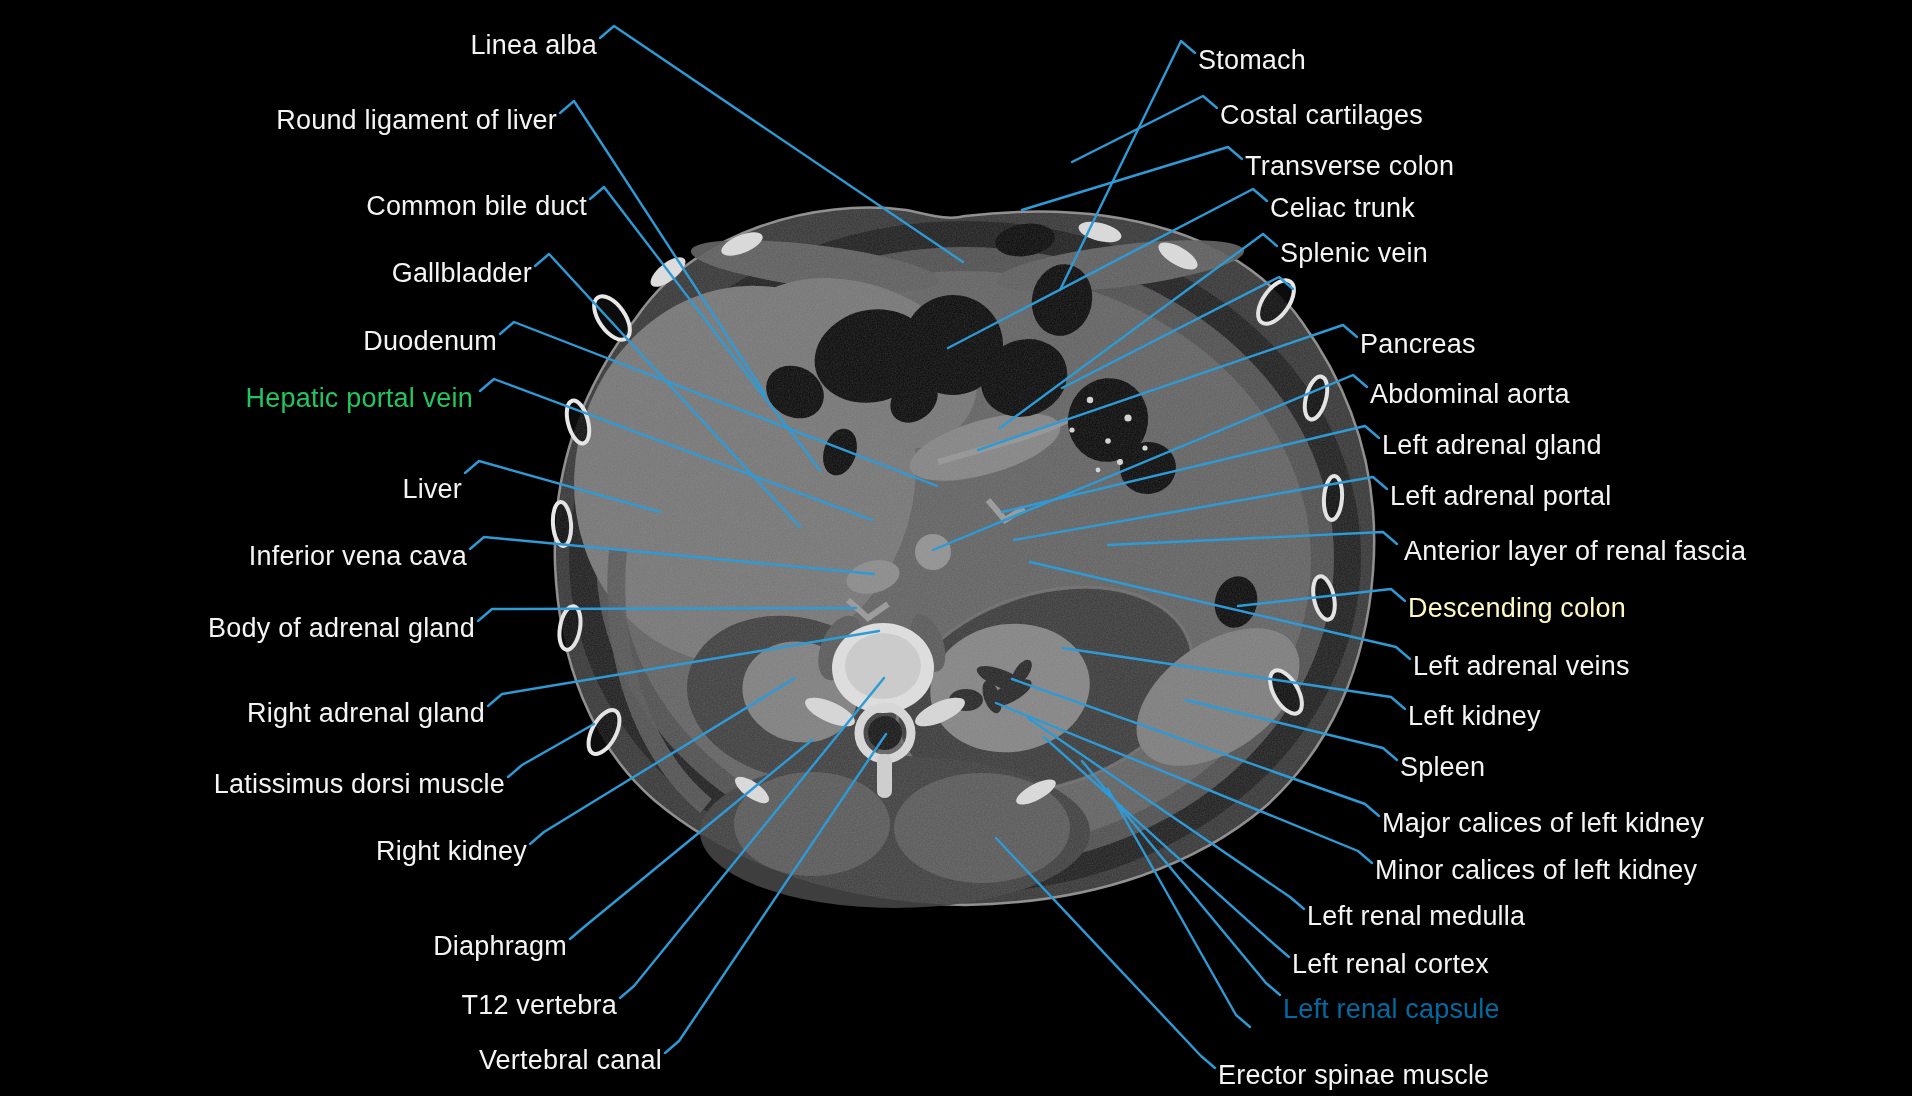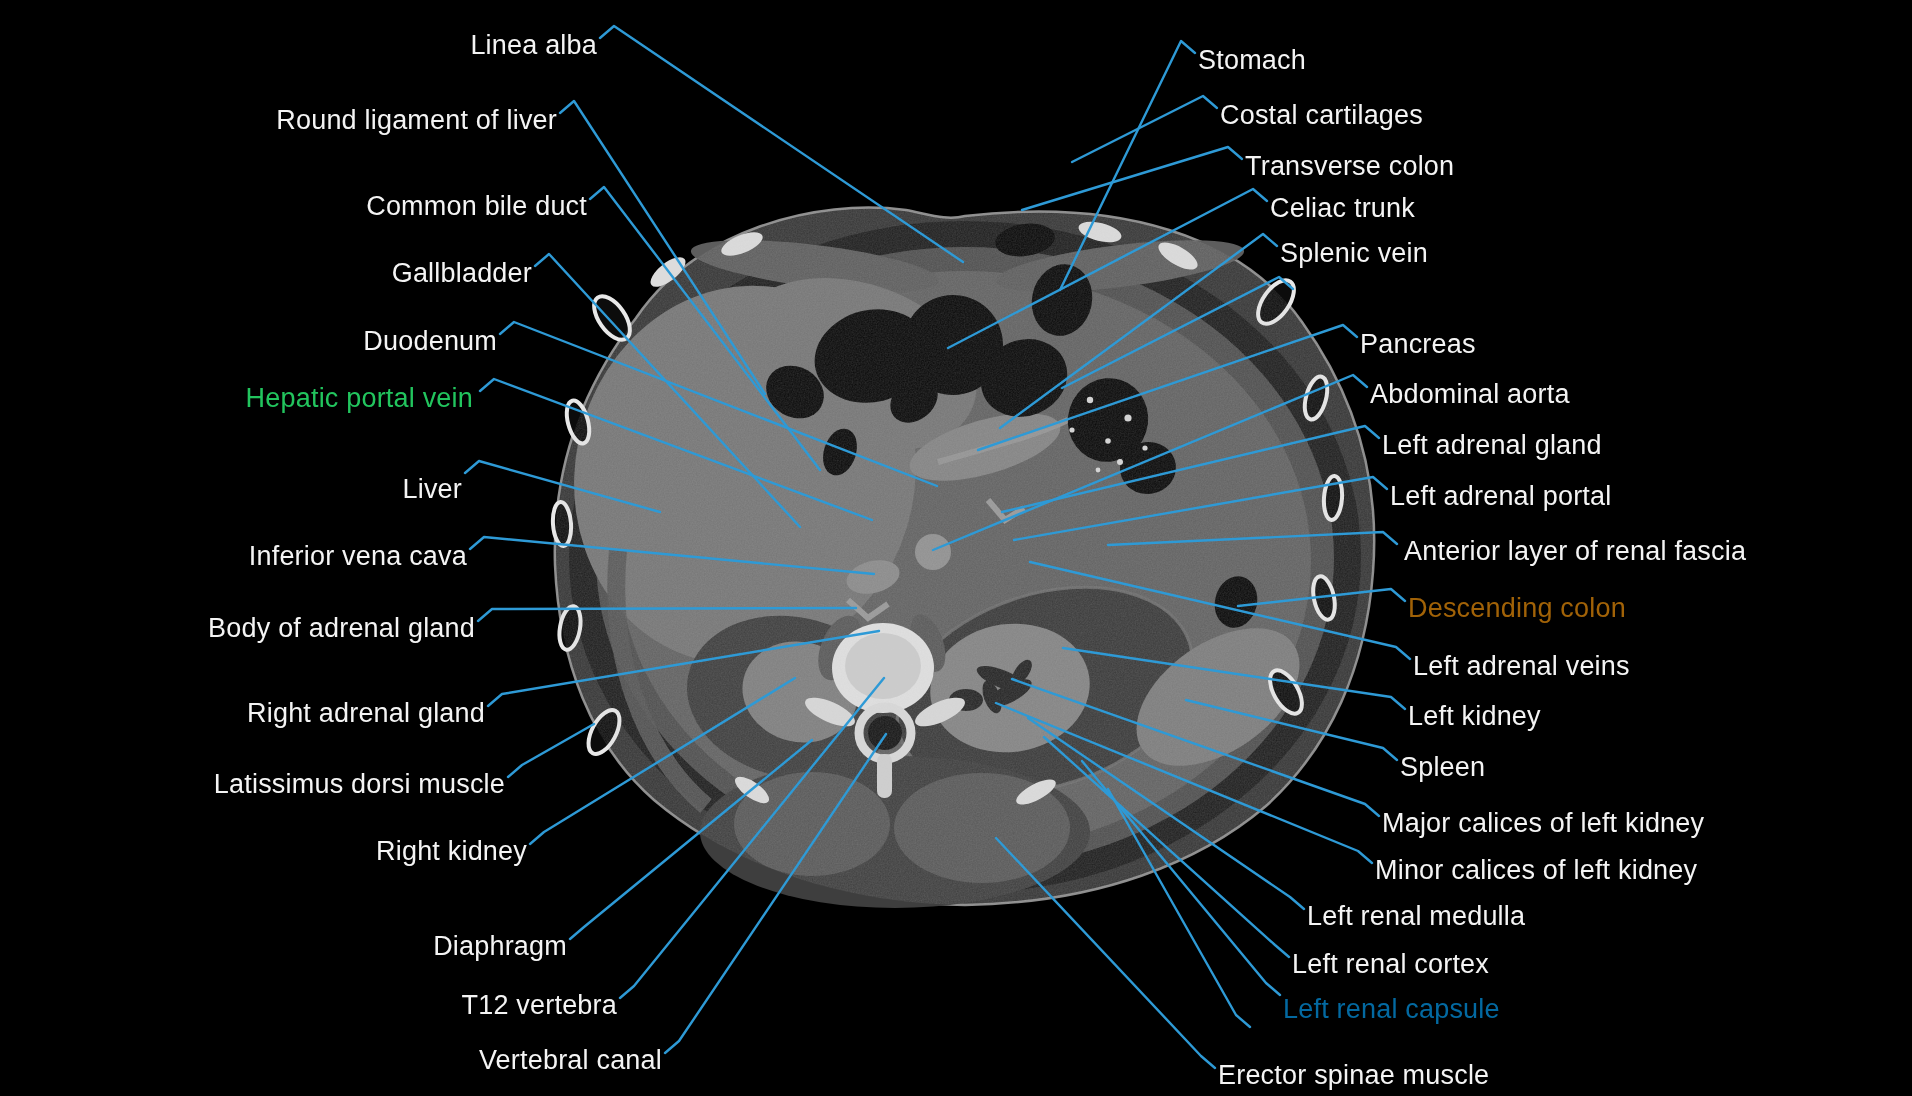--- a/index.html
+++ b/index.html
@@ -203,21 +203,21 @@
       <div class="anat-label right" style="left: 1198px; top: 62px; color: rgb(244, 244, 244);">Stomach</div>
       <div class="anat-label right" style="left: 1220px; top: 117px; color: rgb(244, 244, 244);">Costal cartilages</div>
       <div class="anat-label right" style="left: 1245px; top: 168px; color: rgb(244, 244, 244);">Transverse colon</div>
       <div class="anat-label right" style="left: 1270px; top: 210px; color: rgb(244, 244, 244);">Celiac trunk</div>
       <div class="anat-label right" style="left: 1280px; top: 255px; color: rgb(244, 244, 244);">Splenic vein</div>
       <div class="anat-label right" style="left: 1360px; top: 346px; color: rgb(244, 244, 244);">Pancreas</div>
       <div class="anat-label right" style="left: 1370px; top: 396px; color: rgb(244, 244, 244);">Abdominal aorta</div>
       <div class="anat-label right" style="left: 1382px; top: 447px; color: rgb(244, 244, 244);">Left adrenal gland</div>
       <div class="anat-label right" style="left: 1390px; top: 498px; color: rgb(244, 244, 244);">Left adrenal portal</div>
       <div class="anat-label right" style="left: 1404px; top: 553px; color: rgb(244, 244, 244);">Anterior layer of renal fascia</div>
-      <div class="anat-label right" style="left: 1408px; top: 610px; color: #a16207;">Descending colon</div>
+      <div class="anat-label right" style="left: 1408px; top: 610px; color: #fef9c3;">Descending colon</div>
       <div class="anat-label right" style="left: 1413px; top: 668px; color: rgb(244, 244, 244);">Left adrenal veins</div>
       <div class="anat-label right" style="left: 1408px; top: 718px; color: rgb(244, 244, 244);">Left kidney</div>
       <div class="anat-label right" style="left: 1400px; top: 769px; color: rgb(244, 244, 244);">Spleen</div>
       <div class="anat-label right" style="left: 1375px; top: 872px; color: rgb(244, 244, 244);">Minor calices of left kidney</div>
       <div class="anat-label right" style="left: 1382px; top: 825px; color: rgb(244, 244, 244);">Major calices of left kidney</div>
       <div class="anat-label right" style="left: 1307px; top: 918px; color: rgb(244, 244, 244);">Left renal medulla</div>
       <div class="anat-label right" style="left: 1292px; top: 966px; color: rgb(244, 244, 244);">Left renal cortex</div>
       <div class="anat-label right" style="left: 1283px; top: 1011px; color: #0369a1;">Left renal capsule</div>
       <div class="anat-label right" style="left: 1218px; top: 1077px; color: rgb(244, 244, 244);">Erector spinae muscle</div>
     </div>

